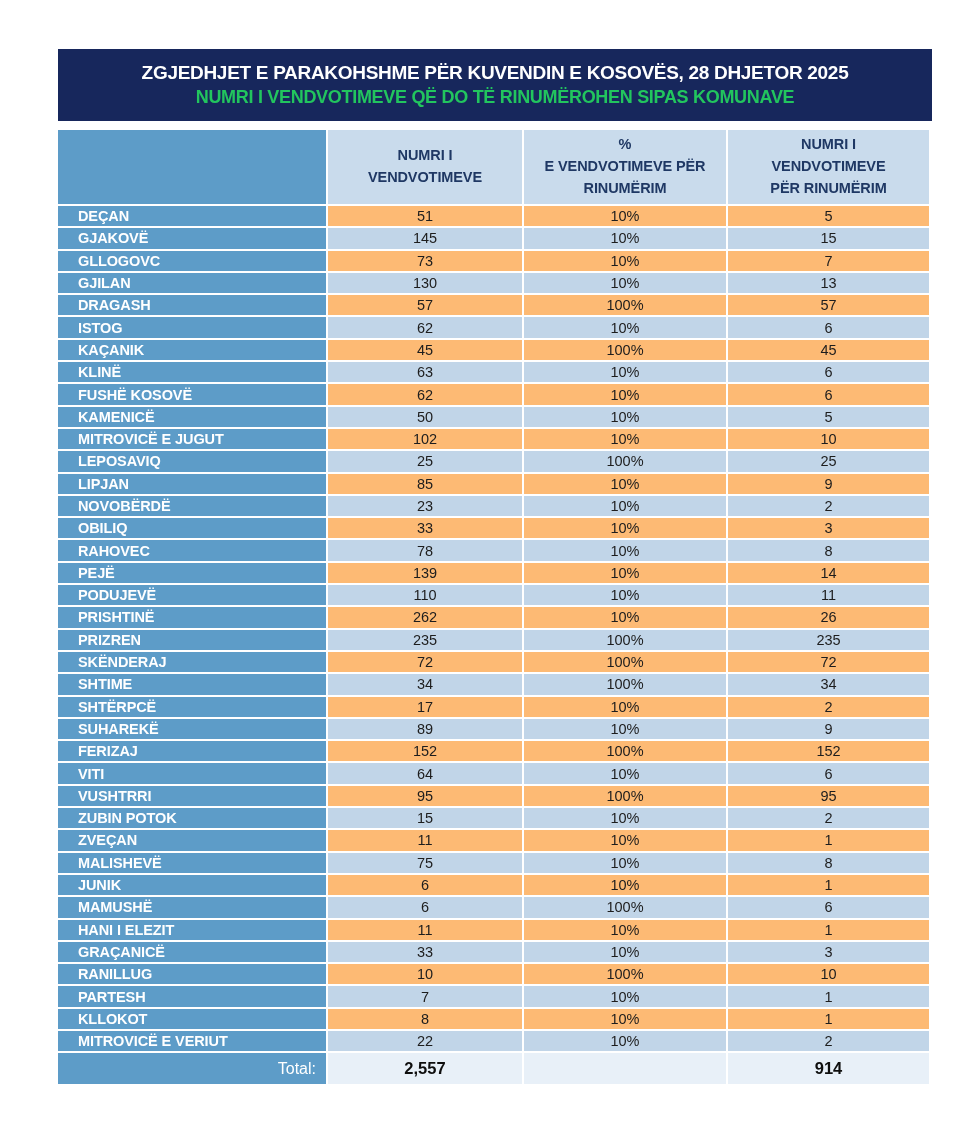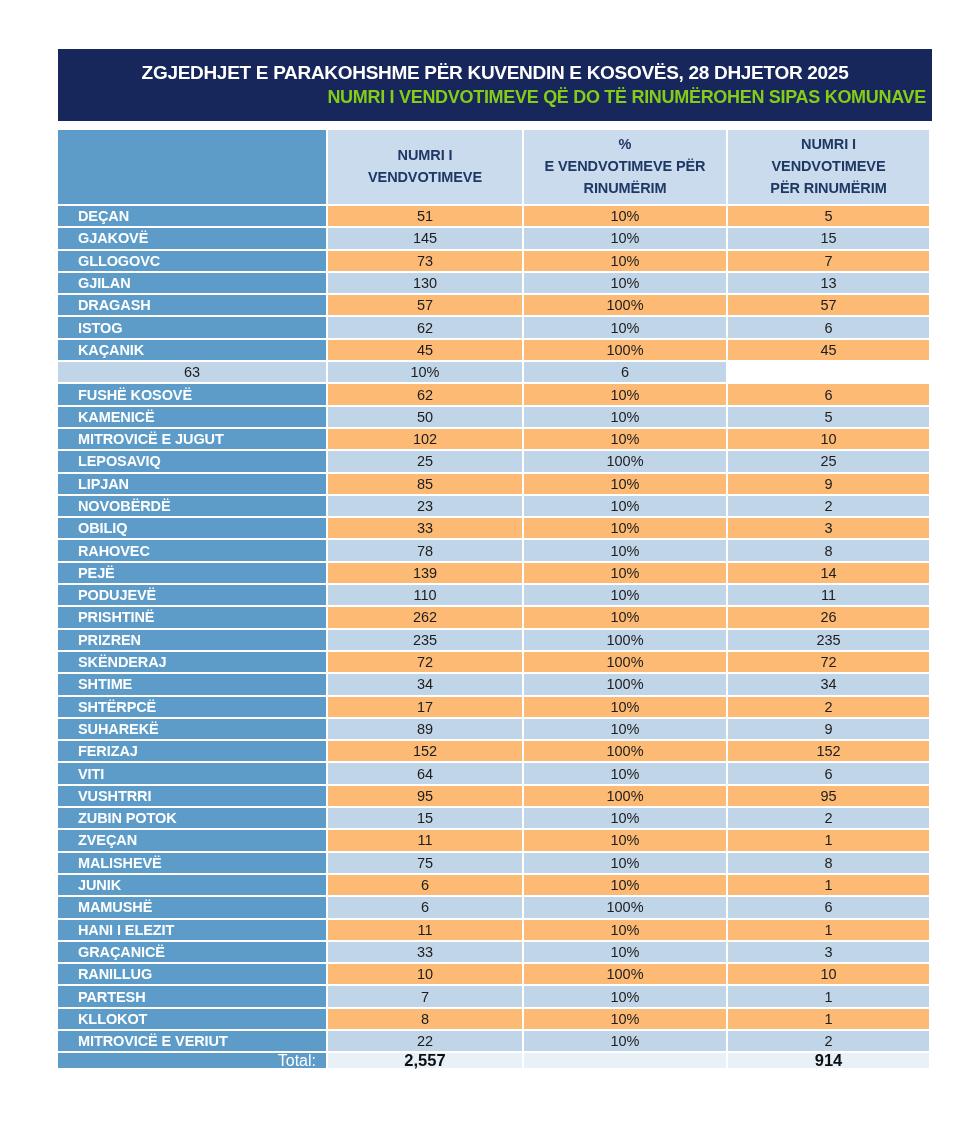--- a/index.html
+++ b/index.html
@@ -9,21 +9,21 @@
   }
   .page * { box-sizing:border-box; }
   .tbl { position:absolute; left:58px; top:49px; width:874px; }
 
   .title-bar {
     background:#17275c; height:72px; margin-bottom:9px;
     display:flex; flex-direction:column; justify-content:center;
     text-align:center; gap:3px; padding:0 6px;
   }
   .title   { color:#ffffff; font-weight:700; font-size:19px; letter-spacing:-0.3px; }
-  .subtitle{ color:#84cc16; font-weight:700; font-size:18px; letter-spacing:-0.3px;text-align:right; }
+  .subtitle{ color:#22c55e; font-weight:700; font-size:18px; letter-spacing:-0.3px; }
 
   .grid-cols {
     display:grid; grid-template-columns:268px 194px 202px 201px;
     column-gap:2px; margin-bottom:2px;
   }
   .cell { display:flex; align-items:center; justify-content:center; }
 
   .hdr-row .cell { height:74px; }
   .corner  { background:#5d9cc8; }
   .colhead {
@@ -34,21 +34,21 @@
   .row .cell { height:20.3px; }
   .muni {
     background:#5d9cc8; color:#ffffff; font-weight:700; font-size:14.5px;
     justify-content:flex-start; padding-left:20px; letter-spacing:-0.1px;
     white-space:nowrap; overflow:hidden;
   }
   .num { font-size:14.5px; color:#1d1d1d; }
   .row.odd  .num { background:#fdba74; }
   .row.even .num { background:#c1d5e8; }
 
-  .total-row .cell { height:15px;text-align:center; }
+  .total-row .cell { height:31px;text-align:center; }
   .total-label {
     background:#5d9cc8; color:#ffffff; font-size:16px;
     justify-content:flex-end; padding-right:10px; font-weight:400;
   }
   .total-val   { background:#e8f0f8; font-weight:700; font-size:16.5px; color:#0e0e0e; }
   .total-empty { background:#e8f0f8; }
 </style>
 </head>
 <body>
 
@@ -109,20 +109,21 @@
         <div class="cell num">10%</div>
         <div class="cell num">6</div>
       </div>
         <div class="grid-cols row odd">
         <div class="cell muni">KAÇANIK</div>
         <div class="cell num">45</div>
         <div class="cell num">100%</div>
         <div class="cell num">45</div>
       </div>
         <div class="grid-cols row even">
+        <div class="cell muni">KLINË</div>
         <div class="cell num">63</div>
         <div class="cell num">10%</div>
         <div class="cell num">6</div>
       </div>
         <div class="grid-cols row odd">
         <div class="cell muni">FUSHË KOSOVË</div>
         <div class="cell num">62</div>
         <div class="cell num">10%</div>
         <div class="cell num">6</div>
       </div>

